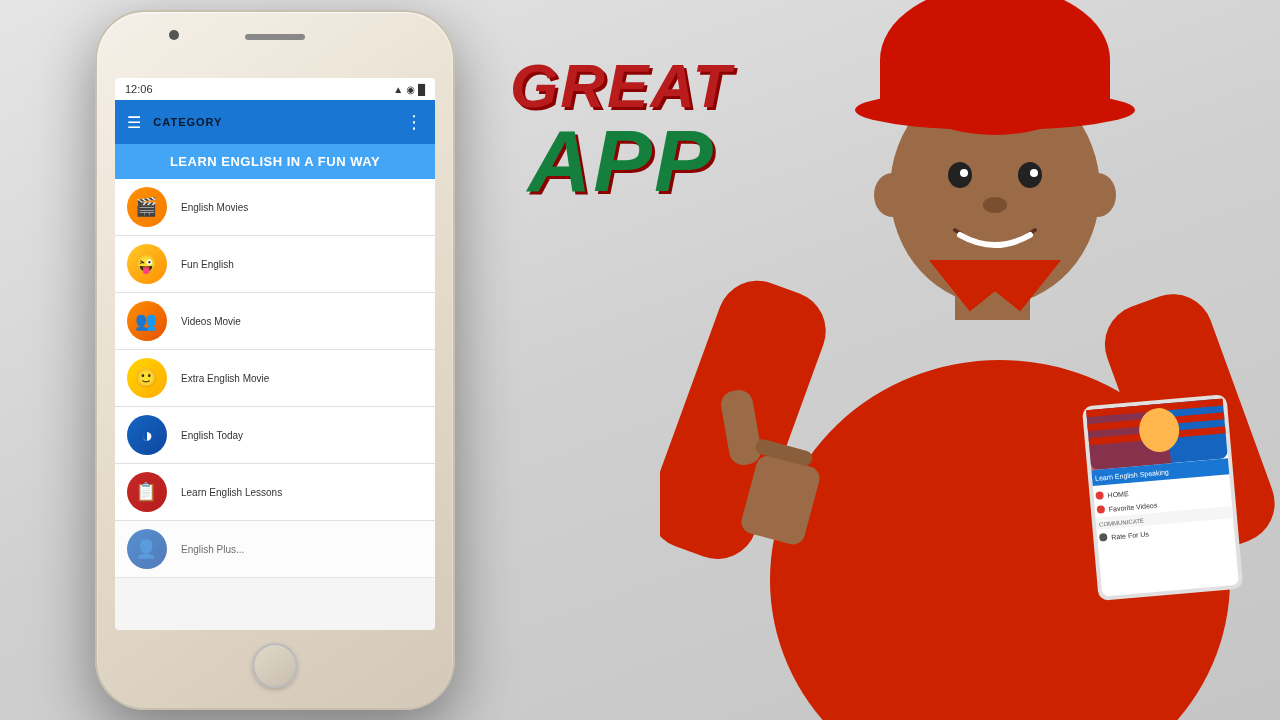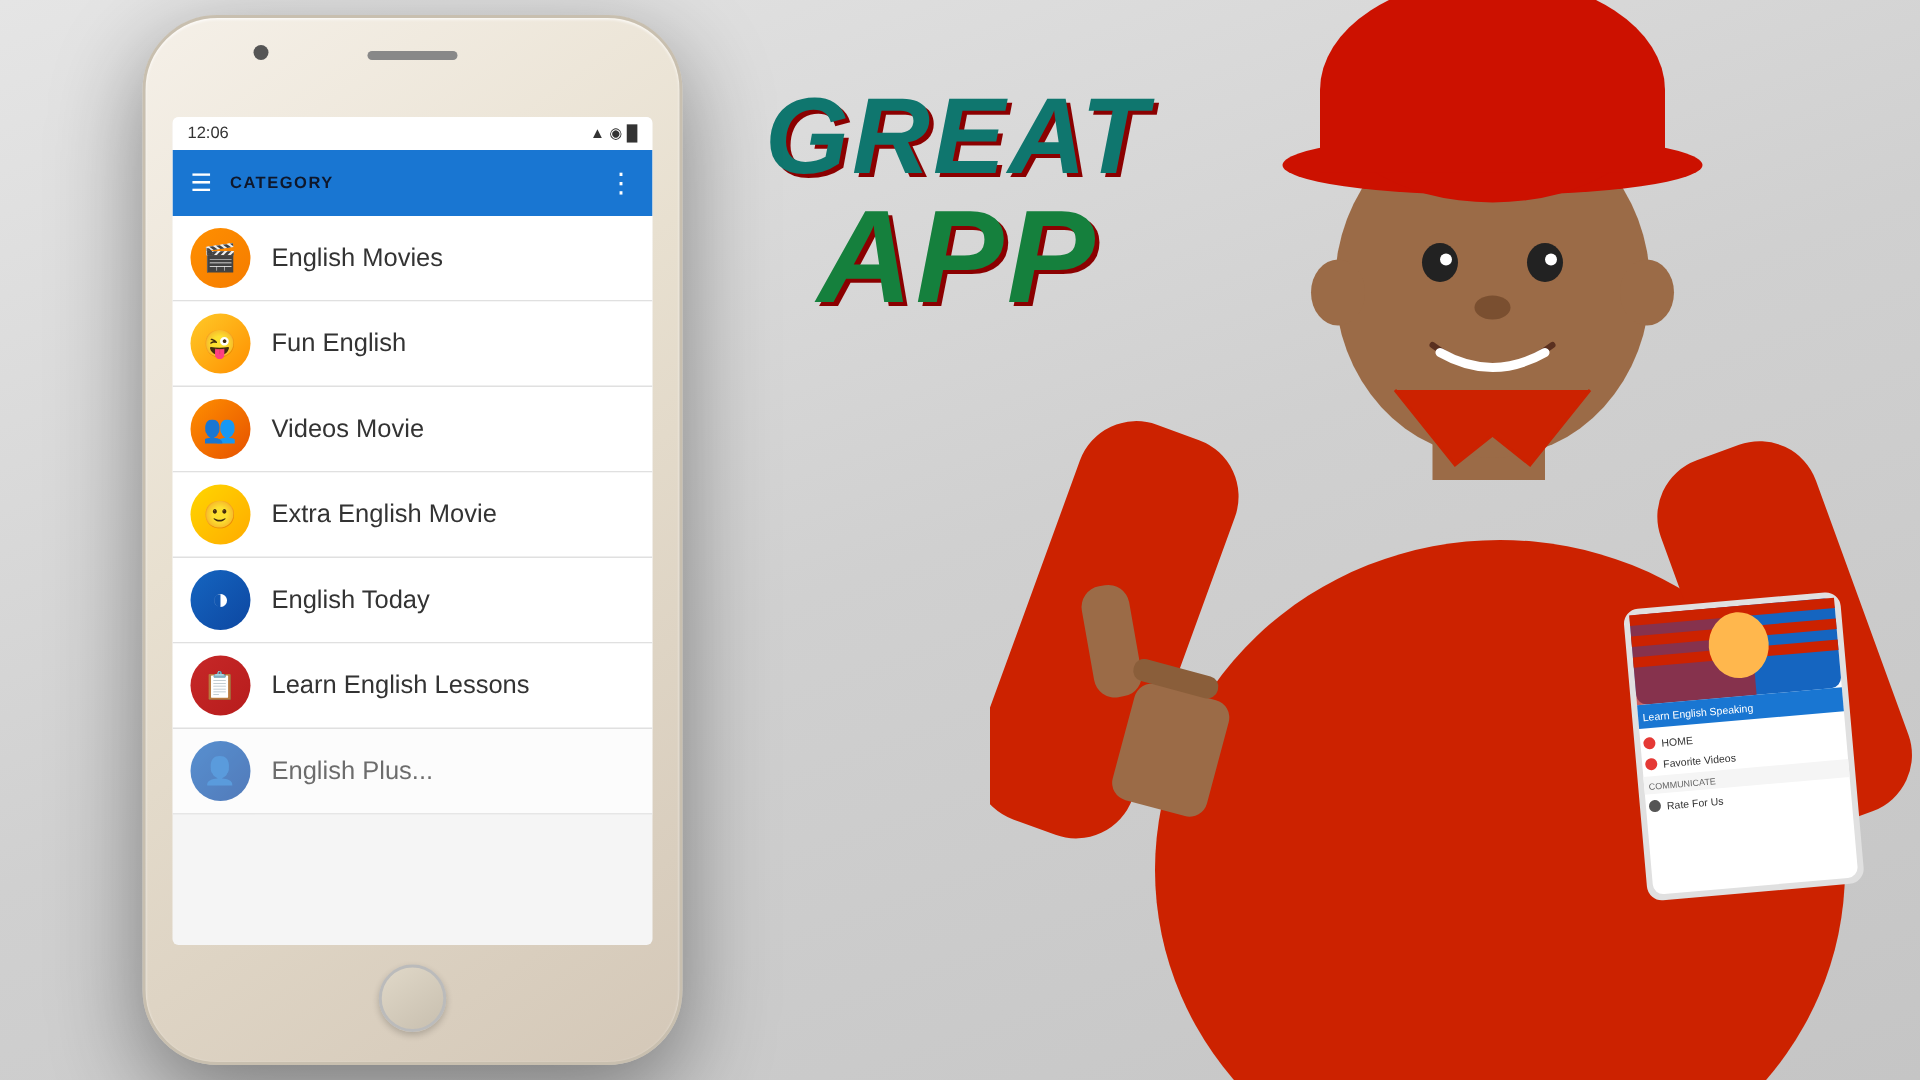--- a/index.html
+++ b/index.html
@@ -16,23 +16,23 @@
     
     .great-app-text {
       position: absolute;
       left: 510px;
       top: 55px;
       text-align: center;
       line-height: 1;
     }
 
     .great-app-text .great {
-      font-size: 72px;
+      font-size: 62px;
       font-weight: 900;
-      color: #0f766e;
+      color: #b91c1c;
       text-shadow: 3px 3px 0px #8b0000;
       letter-spacing: 2px;
       font-style: italic;
       display: block;
     }
 
     .great-app-text .app {
       font-size: 88px;
       font-weight: 900;
       color: #15803d;
@@ -189,21 +189,21 @@
       border-radius: 50%;
       display: flex;
       align-items: center;
       justify-content: center;
       font-size: 20px;
       flex-shrink: 0;
       overflow: hidden;
     }
 
     .item-label {
-      font-size: 17px;
+      font-size: 10px;
       color: #333;
       font-weight: 400;
     }
 
     
     .icon-movies { background: linear-gradient(135deg, #ff8f00, #f57c00); }
     .icon-fun { background: linear-gradient(135deg, #ffca28, #ff8f00); }
     .icon-friends { background: linear-gradient(135deg, #ff8f00, #e65100); }
     .icon-extra { background: linear-gradient(135deg, #ffd600, #ffab00); }
     .icon-today { background: linear-gradient(135deg, #1565c0, #0d47a1); }
@@ -326,20 +326,23 @@
           <span>█</span>
         </div>
       </div>
 
       <div class="app-bar">
         <span class="hamburger-icon">☰</span>
         <span class="app-bar-title">CATEGORY</span>
         <span class="more-icon">⋮</span>
       </div>
 
+      <div class="section-header">
+        <span>LEARN ENGLISH IN A FUN WAY</span>
+      </div>
 
       <div class="list-item">
         <div class="item-icon icon-movies">
           <span style="font-size:18px;">🎬</span>
         </div>
         <span class="item-label">English Movies</span>
       </div>
 
       <div class="list-item">
         <div class="item-icon icon-fun">

